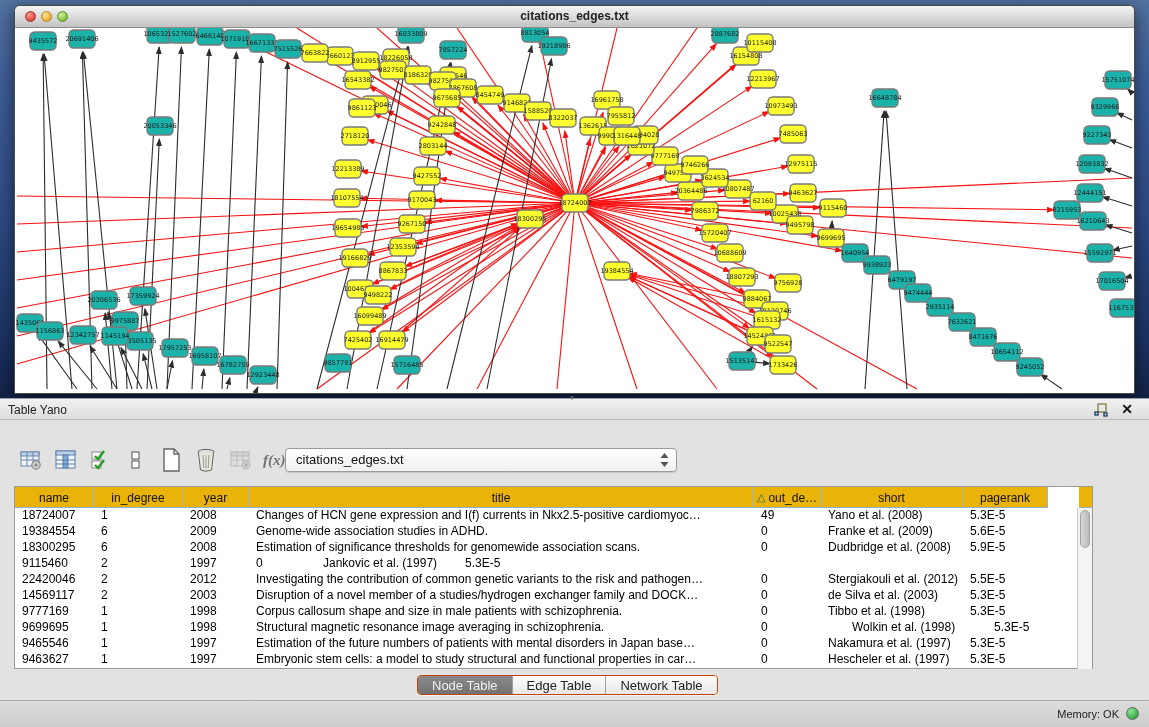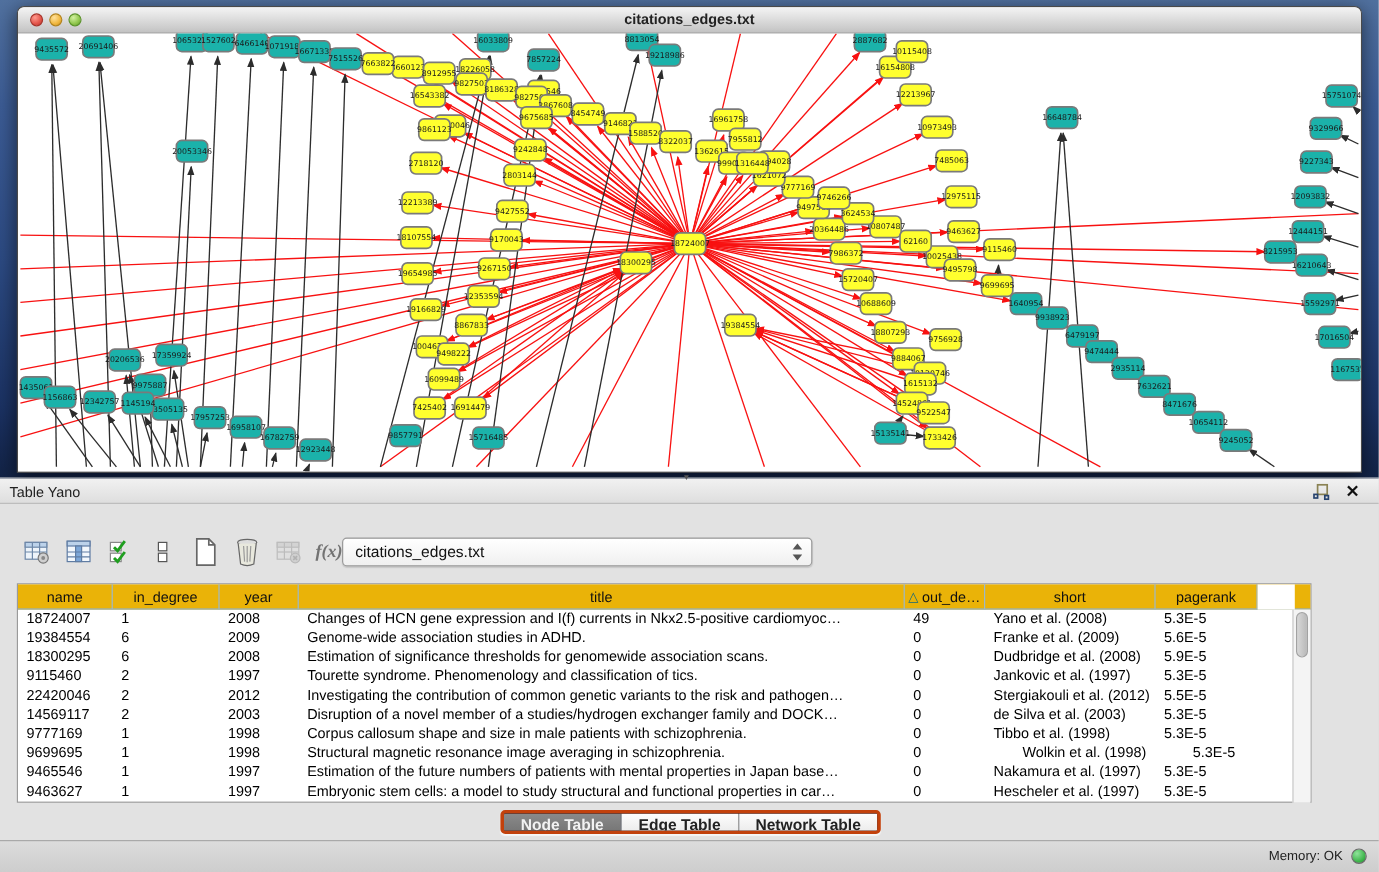--- a/index.html
+++ b/index.html
@@ -74,22 +74,22 @@
   .grid-row { display:flex; height:16px; font-size:12px; color:#000; white-space:nowrap; cursor:default; }
   .gr-cell { padding-left:7px; overflow:hidden; text-overflow:clip; }
   .vscroll {
     position:absolute; right:0px; top:21px; width:15px; height:161px;
     background:#f4f4f4; border-left:1px solid #c9c9c9;
   }
   .vthumb { position:absolute; left:2px; top:2px; width:10px; height:38px; border-radius:5px;
     background:linear-gradient(90deg,#d8d8d8,#b9b9b9); border:1px solid #a2a2a2; }
 
   .seg-tabs { position:absolute; left:417px; top:255px; height:20px; display:flex;
-    border:3px solid #c2410c; border-radius:4px; overflow:hidden; background:#0f172a;
-    box-shadow:0 1px 1px rgba(255,255,255,.7);font-weight:bold; }
+    border:1px solid #c2410c; border-radius:4px; overflow:hidden; background:#fde047;
+    box-shadow:0 1px 1px rgba(255,255,255,.7); }
   .seg {
     height:20px; padding:0 14px; font-size:13px; line-height:19px; color:#222;
     background:linear-gradient(#fdfdfd,#e6e6e6); border-right:1px solid #a0a0a0; cursor:pointer;
   }
   .seg:last-child { border-right:none; }
   .seg.active { background:linear-gradient(#8a8a8a,#6f6f6f); color:#f2f2f2; }
 
   .statusbar {
     position:absolute; left:0; top:700px; width:1149px; height:27px;
     background:linear-gradient(#dcdcdc,#cdcdcd); border-top:1px solid #a9a9a9;
@@ -922,21 +922,20 @@
           <div class="gr-cell" style="width: 66px;">2008</div>
           <div class="gr-cell" style="width: 505px;">Estimation of significance thresholds for genomewide association scans.</div>
           <div class="gr-cell" style="width: 67px;">0</div>
           <div class="gr-cell" style="width: 142px;">Dudbridge et al. (2008)</div>
           <div class="gr-cell" style="width: 85px;">5.9E-5</div>
         </div>
         <div class="grid-row">
           <div class="gr-cell" style="width: 79px;">9115460</div>
           <div class="gr-cell" style="width: 89px;">2</div>
           <div class="gr-cell" style="width: 66px;">1997</div>
-          <div class="gr-cell" style="width: 505px;">Tourette syndrome. Phenomenology and classification of tics.</div>
           <div class="gr-cell" style="width: 67px;">0</div>
           <div class="gr-cell" style="width: 142px;">Jankovic et al. (1997)</div>
           <div class="gr-cell" style="width: 85px;">5.3E-5</div>
         </div>
         <div class="grid-row">
           <div class="gr-cell" style="width: 79px;">22420046</div>
           <div class="gr-cell" style="width: 89px;">2</div>
           <div class="gr-cell" style="width: 66px;">2012</div>
           <div class="gr-cell" style="width: 505px;">Investigating the contribution of common genetic variants to the risk and pathogen…</div>
           <div class="gr-cell" style="width: 67px;">0</div>
@@ -967,21 +966,21 @@
           <div class="gr-cell" style="width: 66px;">1998</div>
           <div class="gr-cell" style="width: 505px;">Structural magnetic resonance image averaging in schizophrenia.</div>
           <div class="gr-cell" style="width: 67px;">0</div>
           <div class="gr-cell" style="width: 142px; margin-left: 24px;">Wolkin et al. (1998)</div>
           <div class="gr-cell" style="width: 85px;">5.3E-5</div>
         </div>
         <div class="grid-row">
           <div class="gr-cell" style="width: 79px;">9465546</div>
           <div class="gr-cell" style="width: 89px;">1</div>
           <div class="gr-cell" style="width: 66px;">1997</div>
-          <div class="gr-cell" style="width: 505px;">Estimation of the future numbers of patients with mental properties in Japan base…</div>
+          <div class="gr-cell" style="width: 505px;">Estimation of the future numbers of patients with mental disorders in Japan base…</div>
           <div class="gr-cell" style="width: 67px;">0</div>
           <div class="gr-cell" style="width: 142px;">Nakamura et al. (1997)</div>
           <div class="gr-cell" style="width: 85px;">5.3E-5</div>
         </div>
         <div class="grid-row">
           <div class="gr-cell" style="width: 79px;">9463627</div>
           <div class="gr-cell" style="width: 89px;">1</div>
           <div class="gr-cell" style="width: 66px;">1997</div>
           <div class="gr-cell" style="width: 505px;">Embryonic stem cells: a model to study structural and functional properties in car…</div>
           <div class="gr-cell" style="width: 67px;">0</div>

